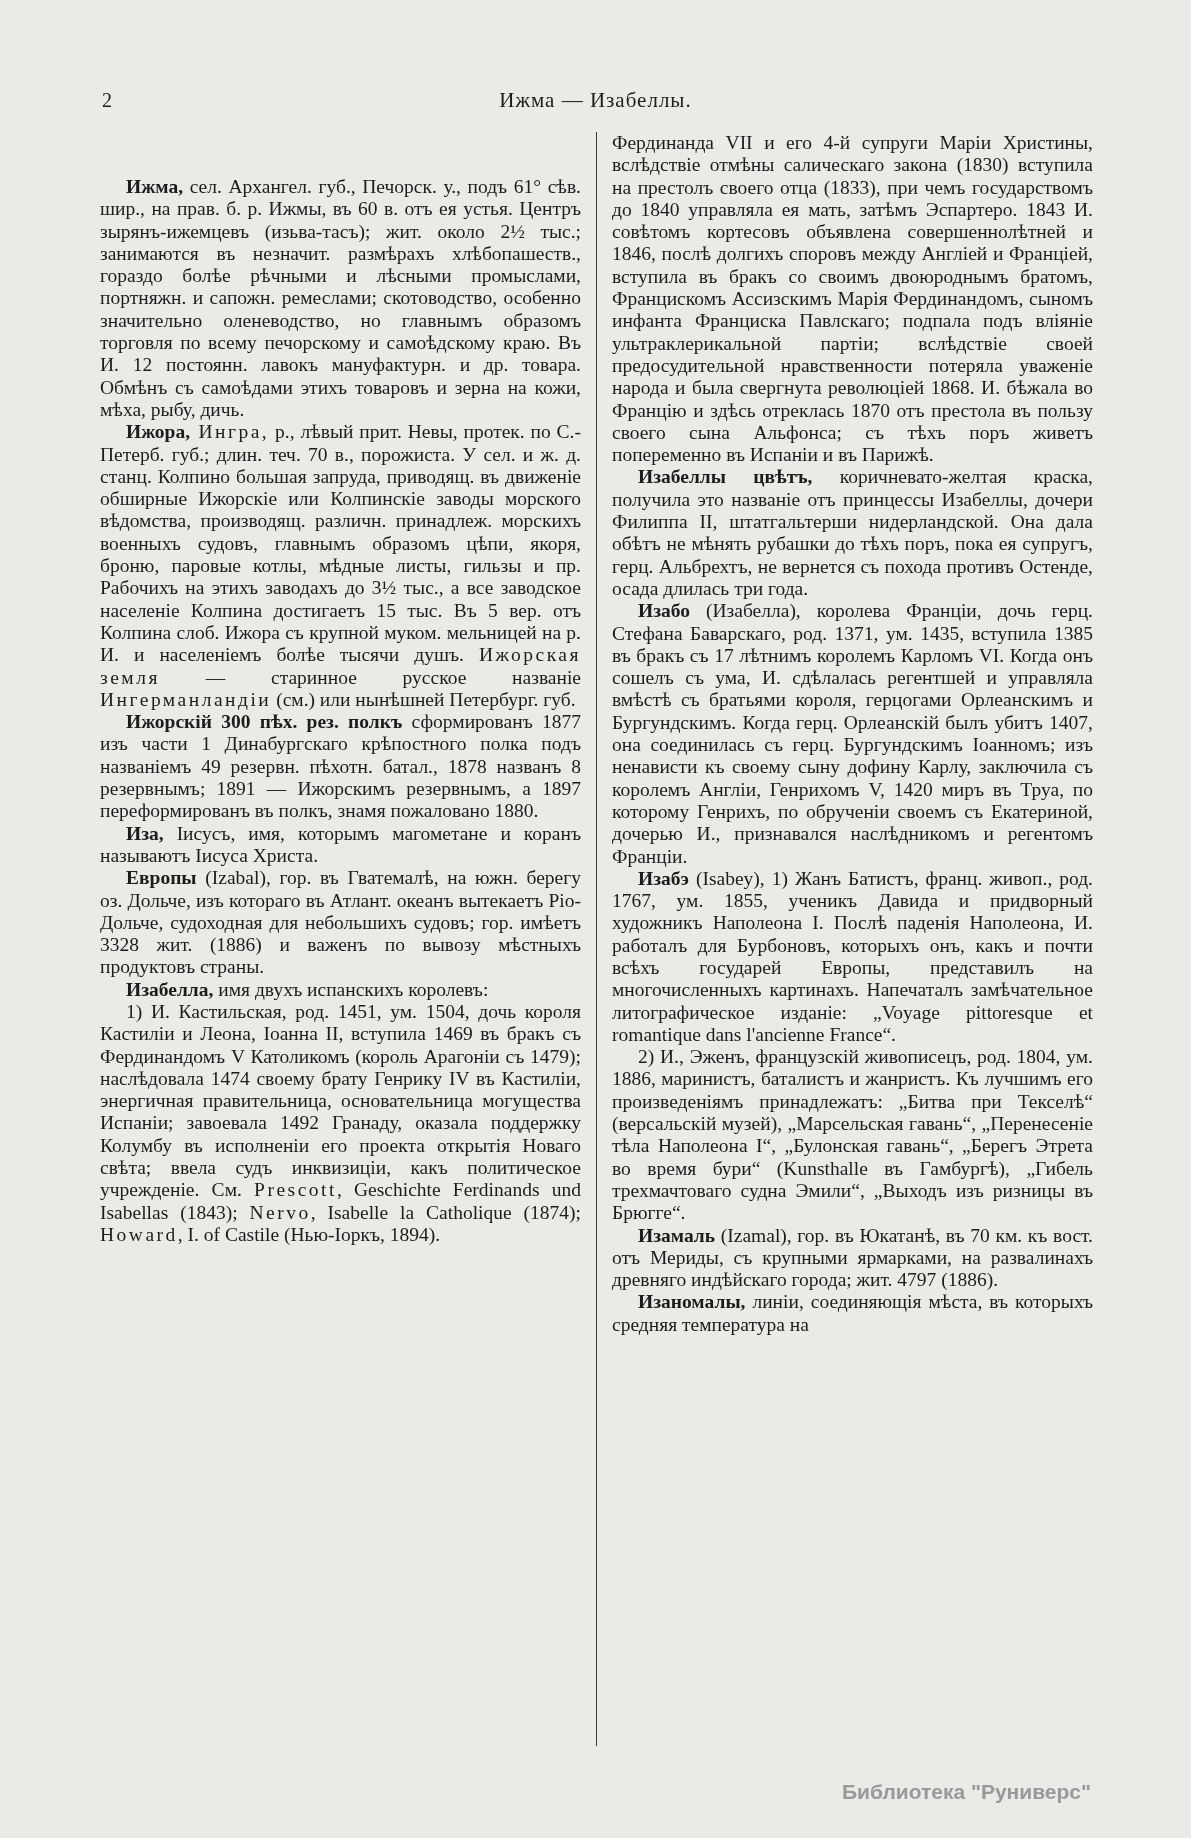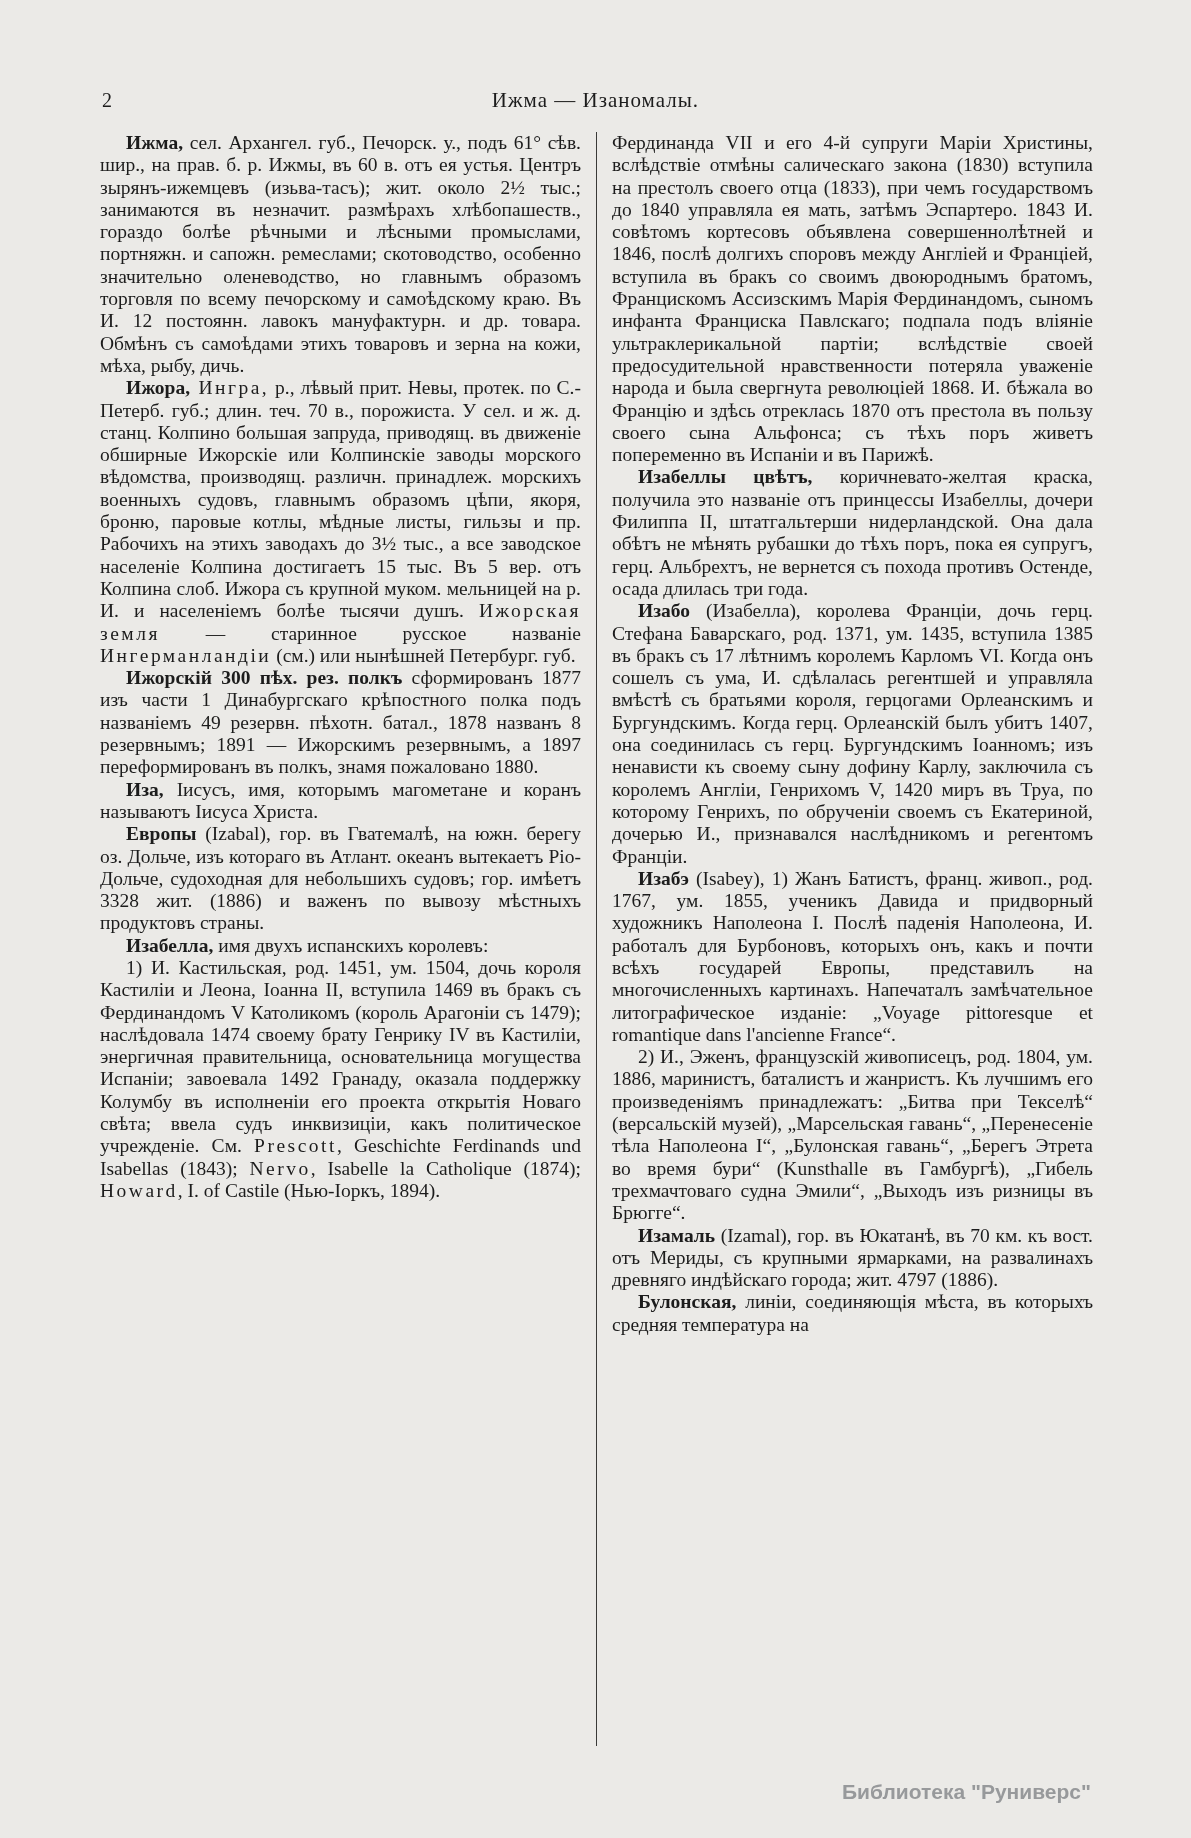--- a/index.html
+++ b/index.html
@@ -41,21 +41,21 @@
     align-items: stretch;
   }
   .column {
     flex: 1 1 0;
     font-size: 19.5px;
     line-height: 22.3px;
     text-align: justify;
     overflow: hidden;
     hyphens: auto;
   }
-  .column.left  { padding-right: 15px; }
+  .column.left  { padding-right: 15px; margin-top: 44px; }
   .column.right { padding-left: 15px; }
   .divider {
     width: 1px;
     background: #3a3a38;
   }
   .para { text-indent: 26px; }
   .para.no-indent { text-indent: 0; }
   .seg-headword { font-weight: bold; }
   .seg-spaced { letter-spacing: 2.5px; }
   .watermark {
@@ -68,40 +68,40 @@
     color: #97999b;
   }
 </style>
 </head>
 <body>
 
 <div class="page" style="background: rgb(235, 234, 231); color: rgb(28, 28, 28);">
 
   <div class="header">
     <span class="page-num">2</span>
-    <span class="header-title">Ижма  —  Изаномалы.</span>
+    <span class="header-title">Ижма  —  Изабеллы.</span>
   </div>
 
   <div class="columns">
     <div class="column left" id="col-left">
         <p class="para"><span class="seg-headword">Ижма,</span><span class="seg-normal"> сел. Архангел. губ., Печорск. у., подъ 61° сѣв. шир., на прав. б. р. Ижмы, въ 60 в. отъ ея устья. Центръ зырянъ-ижемцевъ (изьва-тасъ); жит. около 2½ тыс.; занимаются въ незначит. размѣрахъ хлѣбопашеств., гораздо болѣе рѣчными и лѣсными промыслами, портняжн. и сапожн. ремеслами; скотоводство, особенно значительно оленеводство, но главнымъ образомъ торговля по всему печорскому и самоѣдскому краю. Въ И. 12 постоянн. лавокъ мануфактурн. и др. товара. Обмѣнъ съ самоѣдами этихъ товаровъ и зерна на кожи, мѣха, рыбу, дичь.</span></p>
         <p class="para"><span class="seg-headword">Ижора,</span><span class="seg-spaced"> Ингра,</span><span class="seg-normal"> р., лѣвый прит. Невы, протек. по С.-Петерб. губ.; длин. теч. 70 в., порожиста. У сел. и ж. д. станц. Колпино большая запруда, приводящ. въ движеніе обширные Ижорскіе или Колпинскіе заводы морского вѣдомства, производящ. различн. принадлеж. морскихъ военныхъ судовъ, главнымъ образомъ цѣпи, якоря, броню, паровые котлы, мѣдные листы, гильзы и пр. Рабочихъ на этихъ заводахъ до 3½ тыс., а все заводское населеніе Колпина достигаетъ 15 тыс. Въ 5 вер. отъ Колпина слоб. Ижора съ крупной муком. мельницей на р. И. и населеніемъ болѣе тысячи душъ. </span><span class="seg-spaced">Ижорская земля</span><span class="seg-normal"> — старинное русское названіе </span><span class="seg-spaced">Ингерманландіи</span><span class="seg-normal"> (см.) или нынѣшней Петербург. губ.</span></p>
         <p class="para"><span class="seg-headword">Ижорскій 300 пѣх. рез. полкъ</span><span class="seg-normal"> сформированъ 1877 изъ части 1 Динабургскаго крѣпостного полка подъ названіемъ 49 резервн. пѣхотн. батал., 1878 названъ 8 резервнымъ; 1891 — Ижорскимъ резервнымъ, а 1897 переформированъ въ полкъ, знамя пожаловано 1880.</span></p>
         <p class="para"><span class="seg-headword">Иза,</span><span class="seg-normal"> Іисусъ, имя, которымъ магометане и коранъ называютъ Іисуса Христа.</span></p>
         <p class="para"><span class="seg-headword">Европы</span><span class="seg-normal"> (Izabal), гор. въ Гватемалѣ, на южн. берегу оз. Дольче, изъ котораго въ Атлант. океанъ вытекаетъ Ріо-Дольче, судоходная для небольшихъ судовъ; гор. имѣетъ 3328 жит. (1886) и важенъ по вывозу мѣстныхъ продуктовъ страны.</span></p>
         <p class="para"><span class="seg-headword">Изабелла,</span><span class="seg-normal"> имя двухъ испанскихъ королевъ:</span></p>
         <p class="para"><span class="seg-normal">1) И. Кастильская, род. 1451, ум. 1504, дочь короля Кастиліи и Леона, Іоанна II, вступила 1469 въ бракъ съ Фердинандомъ V Католикомъ (король Арагоніи съ 1479); наслѣдовала 1474 своему брату Генрику IV въ Кастиліи, энергичная правительница, основательница могущества Испаніи; завоевала 1492 Гранаду, оказала поддержку Колумбу въ исполненіи его проекта открытія Новаго свѣта; ввела судъ инквизиціи, какъ политическое учрежденіе. См. </span><span class="seg-spaced">Prescott</span><span class="seg-normal">, Geschichte Ferdinands und Isabellas (1843); </span><span class="seg-spaced">Nervo</span><span class="seg-normal">, Isabelle la Catholique (1874); </span><span class="seg-spaced">Howard</span><span class="seg-normal">, I. of Castile (Нью-Іоркъ, 1894).</span></p>
       </div>
     <div class="divider"></div>
     <div class="column right" id="col-right">
         <p class="para no-indent"><span class="seg-normal">Фердинанда VII и его 4-й супруги Маріи Христины, вслѣдствіе отмѣны салическаго закона (1830) вступила на престолъ своего отца (1833), при чемъ государствомъ до 1840 управляла ея мать, затѣмъ Эспартеро. 1843 И. совѣтомъ кортесовъ объявлена совершеннолѣтней и 1846, послѣ долгихъ споровъ между Англіей и Франціей, вступила въ бракъ со своимъ двоюроднымъ братомъ, Францискомъ Ассизскимъ Марія Фердинандомъ, сыномъ инфанта Франциска Павлскаго; подпала подъ вліяніе ультраклерикальной партіи; вслѣдствіе своей предосудительной нравственности потеряла уваженіе народа и была свергнута революціей 1868. И. бѣжала во Францію и здѣсь отреклась 1870 отъ престола въ пользу своего сына Альфонса; съ тѣхъ поръ живетъ попеременно въ Испаніи и въ Парижѣ.</span></p>
         <p class="para"><span class="seg-headword">Изабеллы цвѣтъ,</span><span class="seg-normal"> коричневато-желтая краска, получила это названіе отъ принцессы Изабеллы, дочери Филиппа II, штатгальтерши нидерландской. Она дала обѣтъ не мѣнять рубашки до тѣхъ поръ, пока ея супругъ, герц. Альбрехтъ, не вернется съ похода противъ Остенде, осада длилась три года.</span></p>
         <p class="para"><span class="seg-headword">Изабо</span><span class="seg-normal"> (Изабелла), королева Франціи, дочь герц. Стефана Баварскаго, род. 1371, ум. 1435, вступила 1385 въ бракъ съ 17 лѣтнимъ королемъ Карломъ VI. Когда онъ сошелъ съ ума, И. сдѣлалась регентшей и управляла вмѣстѣ съ братьями короля, герцогами Орлеанскимъ и Бургундскимъ. Когда герц. Орлеанскій былъ убитъ 1407, она соединилась съ герц. Бургундскимъ Іоанномъ; изъ ненависти къ своему сыну дофину Карлу, заключила съ королемъ Англіи, Генрихомъ V, 1420 миръ въ Труа, по которому Генрихъ, по обрученіи своемъ съ Екатериной, дочерью И., признавался наслѣдникомъ и регентомъ Франціи.</span></p>
         <p class="para"><span class="seg-headword">Изабэ</span><span class="seg-normal"> (Isabey), 1) Жанъ Батистъ, франц. живоп., род. 1767, ум. 1855, ученикъ Давида и придворный художникъ Наполеона I. Послѣ паденія Наполеона, И. работалъ для Бурбоновъ, которыхъ онъ, какъ и почти всѣхъ государей Европы, представилъ на многочисленныхъ картинахъ. Напечаталъ замѣчательное литографическое изданіе: „Voyage pittoresque et romantique dans l'ancienne France“.</span></p>
         <p class="para"><span class="seg-normal">2) И., Эженъ, французскій живописецъ, род. 1804, ум. 1886, маринистъ, баталистъ и жанристъ. Къ лучшимъ его произведеніямъ принадлежатъ: „Битва при Текселѣ“ (версальскій музей), „Марсельская гавань“, „Перенесеніе тѣла Наполеона I“, „Булонская гавань“, „Берегъ Этрета во время бури“ (Kunsthalle въ Гамбургѣ), „Гибель трехмачтоваго судна Эмили“, „Выходъ изъ ризницы въ Брюгге“.</span></p>
         <p class="para"><span class="seg-headword">Изамаль</span><span class="seg-normal"> (Izamal), гор. въ Юкатанѣ, въ 70 км. къ вост. отъ Мериды, съ крупными ярмарками, на развалинахъ древняго индѣйскаго города; жит. 4797 (1886).</span></p>
-        <p class="para"><span class="seg-headword">Булонская,</span><span class="seg-normal"> линіи, соединяющія мѣста, въ которыхъ средняя температура на</span></p>
+        <p class="para"><span class="seg-headword">Изаномалы,</span><span class="seg-normal"> линіи, соединяющія мѣста, въ которыхъ средняя температура на</span></p>
       </div>
   </div>
 
   <div class="watermark" style="color: rgb(151, 153, 155);">Библиотека "Руниверс"</div>
 
 </div>
 
 </body></html>

